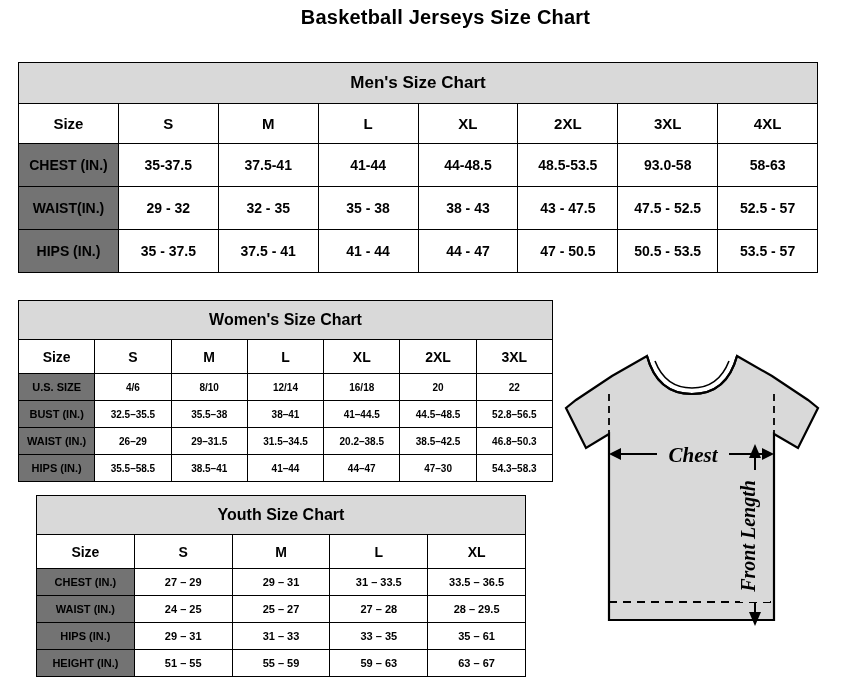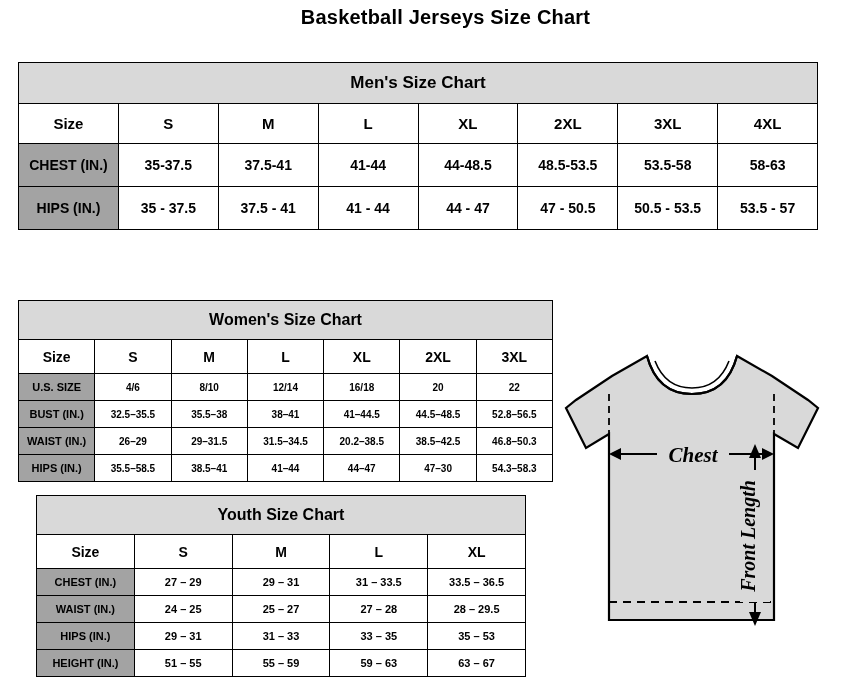--- a/index.html
+++ b/index.html
@@ -37,21 +37,21 @@
     text-align: center;
     vertical-align: middle;
     font-weight: bold;
     padding: 0;
   }
   .hdrbar {
     background: #d9d9d9;
     font-weight: bold;
   }
   .rowhdr {
-    background: #a3a3a3;
+    background: #737373;
   }
 
   
   #mens-chart {
     position: absolute;
     left: 18px;
     top: 62px;
     width: 800px;
     padding-left: 12px;
   }
@@ -113,22 +113,32 @@
     <td class="colhdr">3XL</td>
     <td class="colhdr">4XL</td>
   </tr>
   <tr>
     <td class="rowhdr">CHEST (IN.)</td>
     <td>35-37.5</td>
     <td>37.5-41</td>
     <td>41-44</td>
     <td>44-48.5</td>
     <td>48.5-53.5</td>
-    <td>53.5-58</td>
+    <td>93.0-58</td>
     <td>58-63</td>
+  </tr>
+  <tr>
+    <td class="rowhdr">WAIST(IN.)</td>
+    <td>29 - 32</td>
+    <td>32 - 35</td>
+    <td>35 - 38</td>
+    <td>38 - 43</td>
+    <td>43 - 47.5</td>
+    <td>47.5 - 52.5</td>
+    <td>52.5 - 57</td>
   </tr>
   <tr>
     <td class="rowhdr">HIPS (IN.)</td>
     <td>35 - 37.5</td>
     <td>37.5 - 41</td>
     <td>41 - 44</td>
     <td>44 - 47</td>
     <td>47 - 50.5</td>
     <td>50.5 - 53.5</td>
     <td>53.5 - 57</td>
@@ -213,21 +223,21 @@
     <td>24 – 25</td>
     <td>25 – 27</td>
     <td>27 – 28</td>
     <td>28 – 29.5</td>
   </tr>
   <tr>
     <td class="rowhdr">HIPS  (IN.)</td>
     <td>29 – 31</td>
     <td>31 – 33</td>
     <td>33 – 35</td>
-    <td>35 – 53</td>
+    <td>35 – 61</td>
   </tr>
   <tr>
     <td class="rowhdr">HEIGHT  (IN.)</td>
     <td>51 – 55</td>
     <td>55 – 59</td>
     <td>59 – 63</td>
     <td>63 – 67</td>
   </tr>
 </tbody>
   </table>

